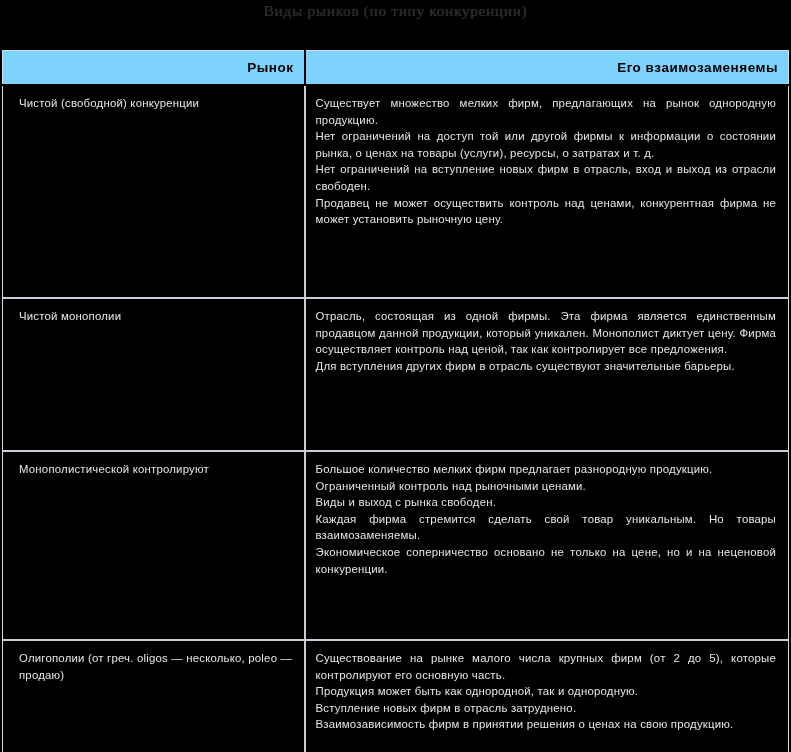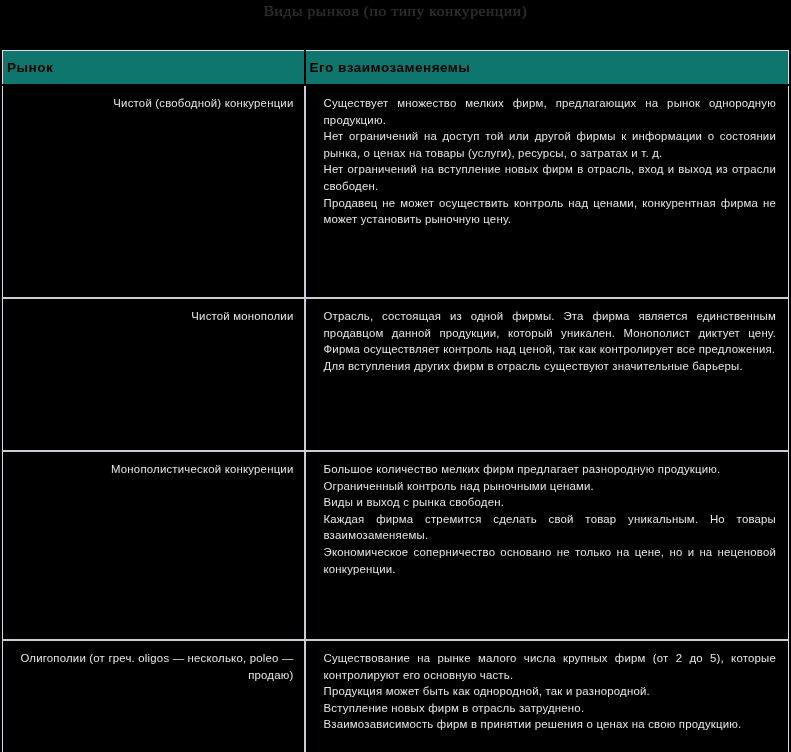--- a/index.html
+++ b/index.html
@@ -43,57 +43,56 @@
   table.market-table {
     border-collapse: collapse;
     width: 786px;
     table-layout: fixed;
     border: 1px solid #d8dce3;
   }
   table.market-table col.col-market { width: 302px; }
   table.market-table col.col-desc { width: 484px; }
 
   table.market-table thead th {
-    background: #0f766e;
+    background: #7dd3fc;
     color: #000000;
     font-size: 13.5px;
     font-weight: bold;
     letter-spacing: 0.5px;
     height: 33px;
-    padding: 0 4px;
+    padding: 0 10px;
     border-right: 2px solid #000000;
     border-bottom: 2px solid #000000;
-    text-align: left;
+    text-align: right;
     vertical-align: middle;
   }
   table.market-table thead th:last-child {
     border-right: none;
   }
   table.market-table tbody td {
     vertical-align: top;
     border-right: 2px solid #c9ced6;
     border-bottom: 2px solid #c9ced6;
     padding: 9px 10px 10px 16px;
     font-size: 11.4px;
     line-height: 16.6px;
     color: #e6e6e6;
     letter-spacing: 0.2px;
   }
   table.market-table tbody tr:last-child td {
     border-bottom: none;
   }
   table.market-table tbody td:last-child {
     border-right: none;
-    padding-left: 18px;
+    padding-left: 10px;
     padding-right: 12px;
     text-align: justify;
   }
   .cell-market {
     letter-spacing: 0.35px;
-    text-align: right;
   }
   .desc-line {
     display: block;
     margin: 0;
   }
   .row-pure td { height: 192px; }
   .row-mono td { height: 132px; border-radius: 11px; }
   .row-monopcomp td { height: 168px; }
   .row-oligo td { height: 122px; }
 </style>
@@ -130,35 +129,35 @@
 
         <tr class="row-mono">
           <td class="cell-market">Чистой монополии</td>
           <td>
             <span class="desc-line">Отрасль, состоящая из одной фирмы. Эта фирма является единственным продавцом данной продукции, который уникален. Монополист диктует цену. Фирма осуществляет контроль над ценой, так как контролирует все предложения.</span>
             <span class="desc-line">Для вступления других фирм в отрасль существуют значительные барьеры.</span>
           </td>
         </tr>
 
         <tr class="row-monopcomp">
-          <td class="cell-market">Монополистической конкуренции</td>
+          <td class="cell-market">Монополистической контролируют</td>
           <td>
             <span class="desc-line">Большое количество мелких фирм предлагает разнородную продукцию.</span>
             <span class="desc-line">Ограниченный контроль над рыночными ценами.</span>
             <span class="desc-line">Виды и выход с рынка свободен.</span>
             <span class="desc-line">Каждая фирма стремится сделать свой товар уникальным. Но товары взаимозаменяемы.</span>
             <span class="desc-line">Экономическое соперничество основано не только на цене, но и на неценовой конкуренции.</span>
           </td>
         </tr>
 
         <tr class="row-oligo">
           <td class="cell-market">Олигополии (от греч. oligos — несколько, poleo — продаю)</td>
           <td>
             <span class="desc-line">Существование на рынке малого числа крупных фирм (от 2 до 5), которые контролируют его основную часть.</span>
-            <span class="desc-line">Продукция может быть как однородной, так и разнородной.</span>
+            <span class="desc-line">Продукция может быть как однородной, так и однородную.</span>
             <span class="desc-line">Вступление новых фирм в отрасль затруднено.</span>
             <span class="desc-line">Взаимозависимость фирм в принятии решения о ценах на свою продукцию.</span>
           </td>
         </tr>
 
       </tbody>
     </table>
   </div>
 
 </div>

